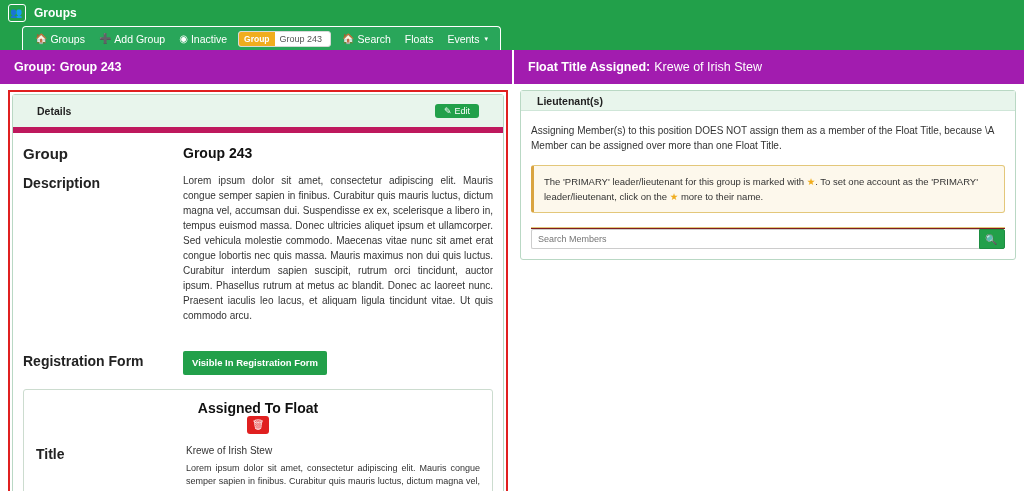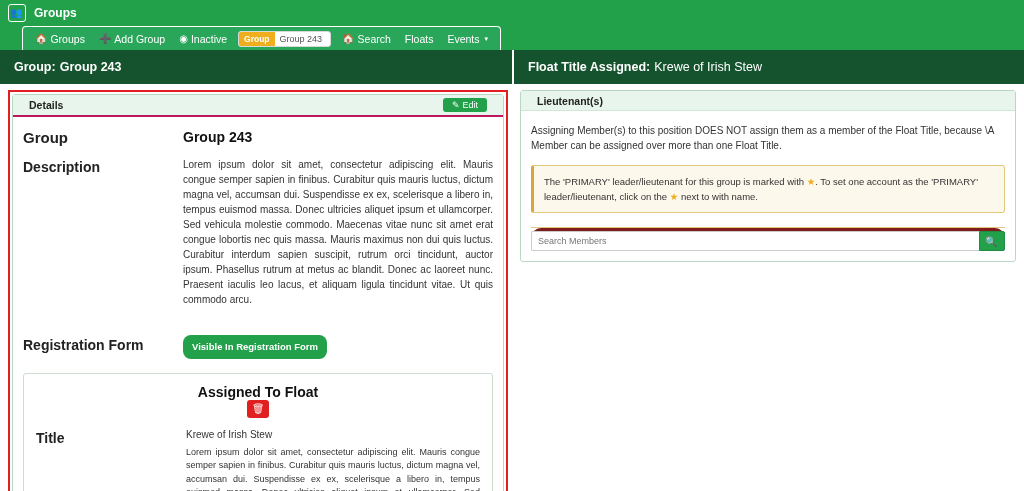--- a/index.html
+++ b/index.html
@@ -91,21 +91,21 @@
     line-height: 16px;
   }
 
   
   .purple-row {
     display: flex;
     height: 34px;
     gap: 2px;
   }
   .purple {
-    background: #14532d;
+    background: #a21caf;
     color: #ffffff;
     display: flex;
     align-items: center;
     padding: 10px 14px;
     font-size: 12.5px;
   }
   .purple-left { width: 512px; }
   .purple-right { flex: 1; }
   .purple b { font-weight: bold; }
   .purple .thin { font-weight: normal; }
@@ -127,26 +127,26 @@
     background: #ffffff;
   }
 
   .card {
     border: 1px solid #b9d8c4;
     border-radius: 3px;
     background: #ffffff;
   }
   .card-head {
     background: #e8f5ec;
-    border-bottom: 2px solid #be185d;
-    height: 22px;
+    border-bottom: 6px solid #be185d;
+    height: 38px;
     display: flex;
     align-items: center;
     justify-content: space-between;
-    padding: 0 16px;
+    padding: 0 24px;
     font-size: 10.5px;
     color: #222222;
     font-weight: bold;
   }
   .btn-edit {
     background: #22a04a;
     color: #ffffff;
     border: none;
     border-radius: 3px;
     font-size: 9px;
@@ -193,21 +193,21 @@
     line-height: 1.5;
     text-align: justify;
   }
   .badge-green {
     display: inline-block;
     background: #22a04a;
     color: #ffffff;
     font-size: 9.5px;
     font-weight: bold;
     padding: 5px 9px;
-    border-radius: 8px;
+    border-radius: 2px;
   }
 
   
   .inner-card {
     border: 1px solid #ccdccf;
     border-radius: 3px;
     margin: 14px 0 0 0;
     padding: 10px 12px 14px 12px;
     background: #ffffff;
   }
@@ -272,22 +272,21 @@
   .star { color: #f0ad1e; }
   .search-row {
     display: flex;
     margin-top: 14px;
     border-top: 1px solid #e3c77a;
     padding-top: 0;
   }
   .search-wrap {
     display: flex;
     width: 100%;
-    border-top: 3px solid #7f1d1d;
-    border-radius: 10px;
+    border-top: 1px solid #7f1d1d;
   }
   .search-input {
     flex: 1;
     height: 20px;
     border: 1px solid #cccccc;
     border-right: none;
     font-size: 9px;
     padding: 0 6px;
     color: #333333;
     outline: none;
@@ -422,21 +421,21 @@
         <div class="lt-head">
           <span>Lieutenant(s)</span>
         </div>
         <div class="lt-body">
           <div class="lt-note">Assigning Member(s) to this position DOES NOT assign them as a member of the Float Title, because \A Member can be assigned over more than one Float Title.</div>
 
           <div class="alert-warn">
             <span>The 'PRIMARY' leader/lieutenant for this group is marked with</span>
             <span class="star">★</span><span>. To set one account as the 'PRIMARY' leader/lieutenant, click on the</span>
             <span class="star">★</span>
-            <span>next to with name.</span>
+            <span>more to their name.</span>
           </div>
 
           <div class="search-row">
             <div class="search-wrap">
               <input class="search-input" type="text" placeholder="Search Members" style="">
               <button class="search-btn">
                 <span>🔍</span>
               </button>
             </div>
           </div>

